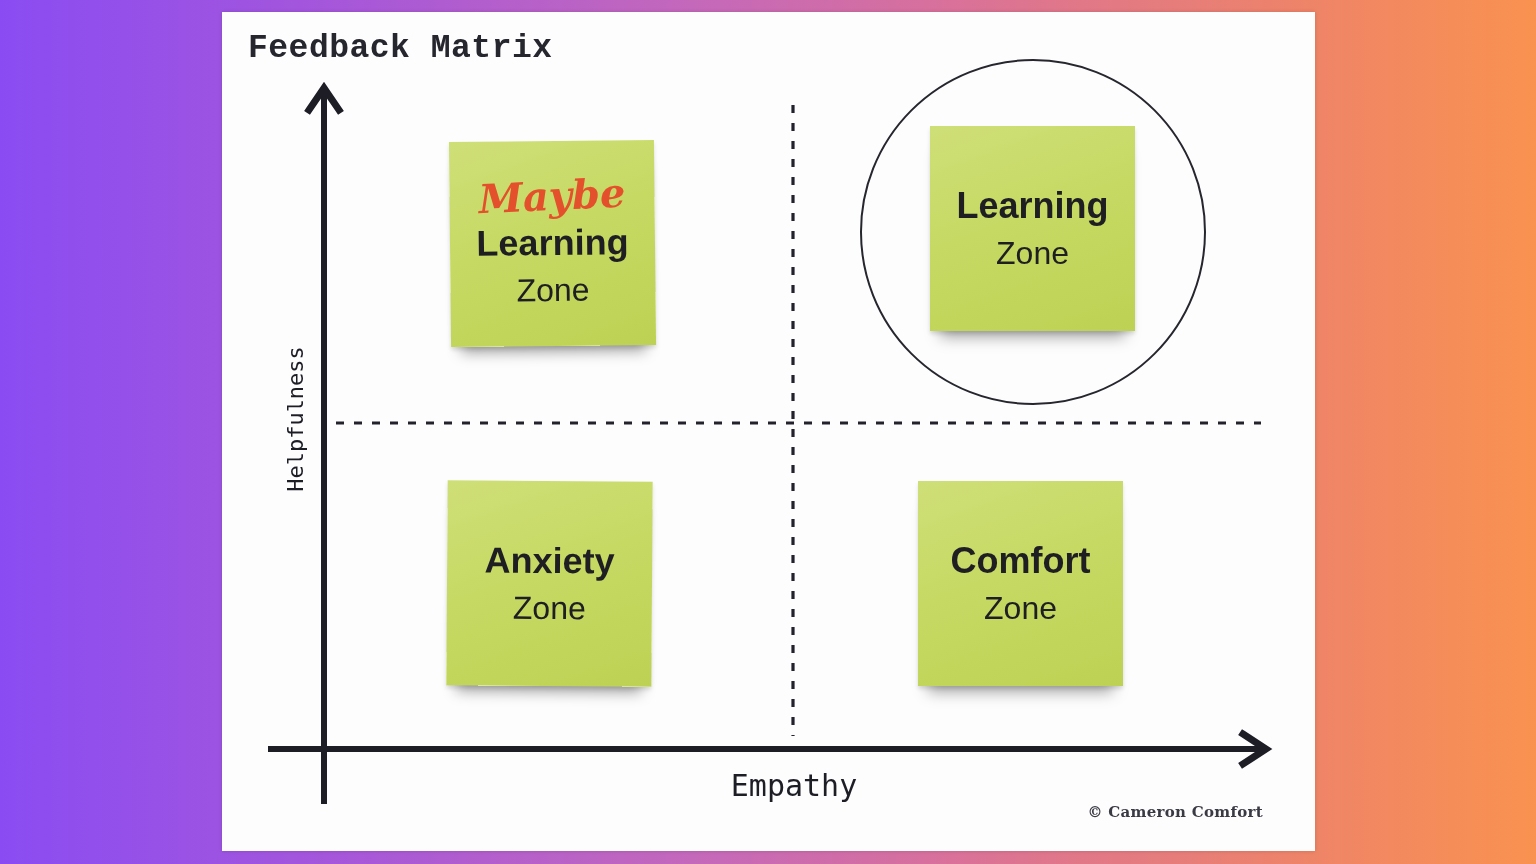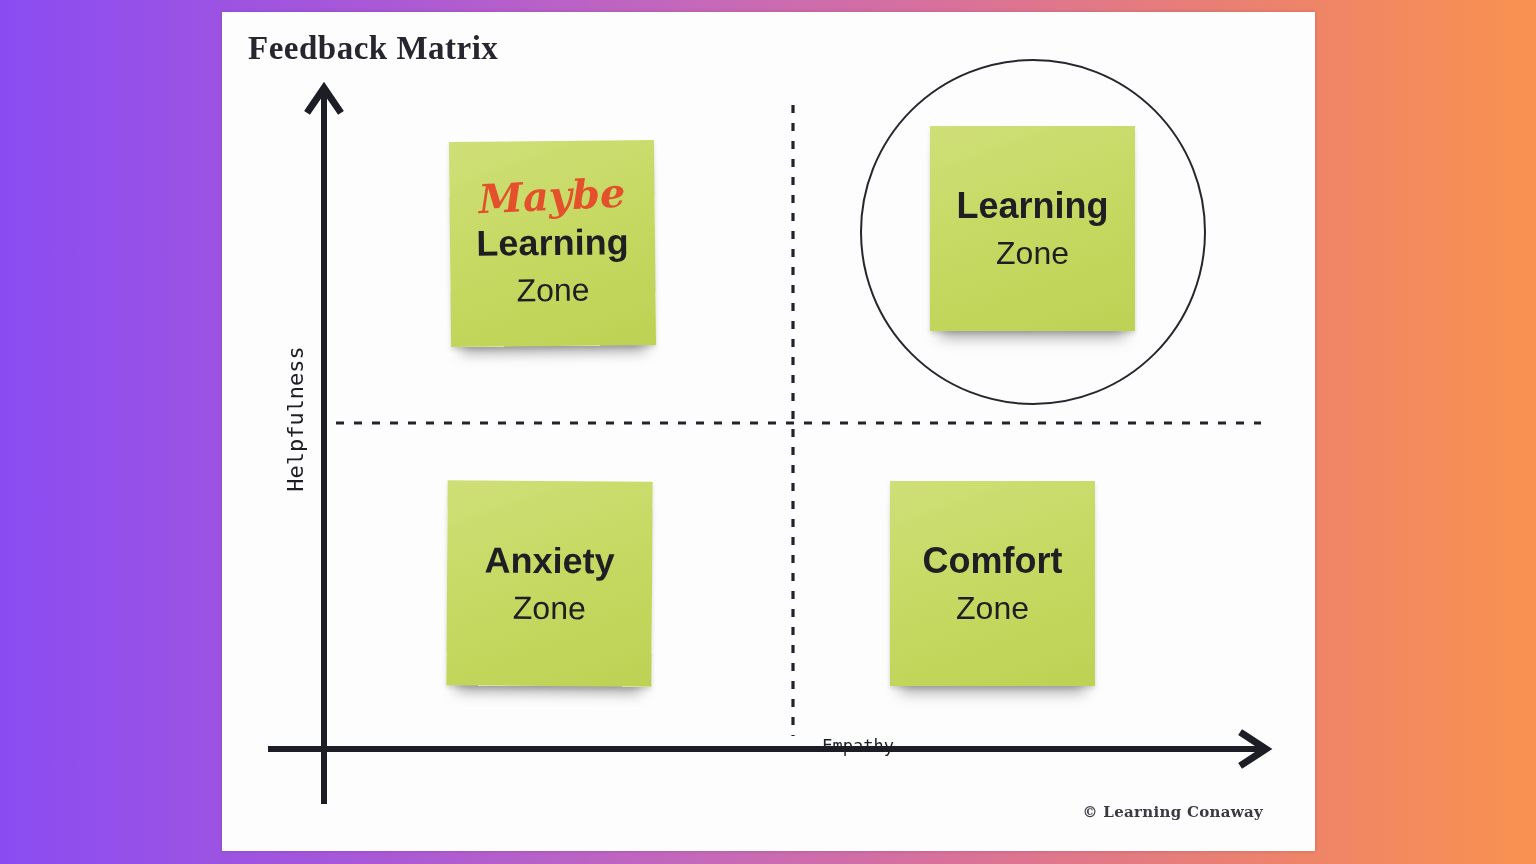--- a/index.html
+++ b/index.html
@@ -7,47 +7,47 @@
     width:1536px;height:864px;overflow:hidden;position:relative;
     background:linear-gradient(90deg,#8a4cf2 0%,#a657da 22%,#c468bb 45%,#d9719a 62%,#ee8468 85%,#f99250 100%);
     font-family:"Liberation Sans",sans-serif;
   }
   .card{
     position:absolute;left:222px;top:12px;width:1093px;height:839px;
     background:#fdfdfd;box-shadow:0 0 4px rgba(0,0,0,.15);
   }
   .title{
     position:absolute;left:26px;top:18px;
-    font-family:Liberation Serif, serif;
+    font-family:Liberation Mono, monospace;
     font-size:33px;font-weight:600;color:#26262e;letter-spacing:.5px;
   }
   svg.axes{position:absolute;left:0;top:0;}
   .ylabel{
     position:absolute;left:58px;top:327px;width:30px;height:160px;
     font-family:"DejaVu Sans Mono","Liberation Mono",monospace;
     font-size:22px;color:#1d1d26;
     transform:rotate(-90deg);transform-origin:center center;
     white-space:nowrap;display:flex;align-items:center;justify-content:center;
   }
   .xlabel{
-    position:absolute;left:472px;top:724px;width:200px;text-align:right;
+    position:absolute;left:472px;top:756px;width:200px;text-align:center;
     font-family:"DejaVu Sans Mono","Liberation Mono",monospace;
-    font-size:17px;color:#1d1d26;
+    font-size:30px;color:#1d1d26;
   }
   .note{
     position:absolute;width:205px;height:205px;
     background:linear-gradient(160deg,#cfdf78 0%,#c6d963 45%,#bdd254 100%);
     box-shadow:0 16px 14px -10px rgba(0,0,0,.35), 0 3px 4px rgba(0,0,0,.12);
     display:flex;flex-direction:column;align-items:center;justify-content:center;
     text-align:center;color:#1f1f23;
   }
   .note.tl{left:228px;top:129px;transform:rotate(-.6deg);}
   .note.tr{left:708px;top:114px;}
   .note.bl{left:225px;top:469px;transform:rotate(.4deg);}
-  .note.br{left:668px;top:469px;}
+  .note.br{left:696px;top:469px;}
   .note .script{
     font-family:"DejaVu Serif","Liberation Serif",serif;
     font-style:italic;font-weight:700;font-size:40px;color:#e4502b;
     line-height:1.1;transform:rotate(-2deg);
   }
   .note .bold{font-weight:700;font-size:36px;line-height:1.4;}
   .note .reg{font-weight:400;font-size:32px;line-height:1.4;}
   .circle{
     position:absolute;left:638px;top:47px;width:342px;height:342px;
     border:2.5px solid #26262e;border-radius:50%;
@@ -96,15 +96,15 @@
   </div>
 
   <div class="note br">
     <div class="bold">Comfort</div>
     <div class="reg">Zone</div>
   </div>
 
   <div class="ylabel">Helpfulness</div>
   <div class="xlabel">Empathy</div>
 
-  <div class="credit">© Learning Conaway</div>
+  <div class="credit">© Cameron Comfort</div>
 
 </div>
 
 </body></html>

